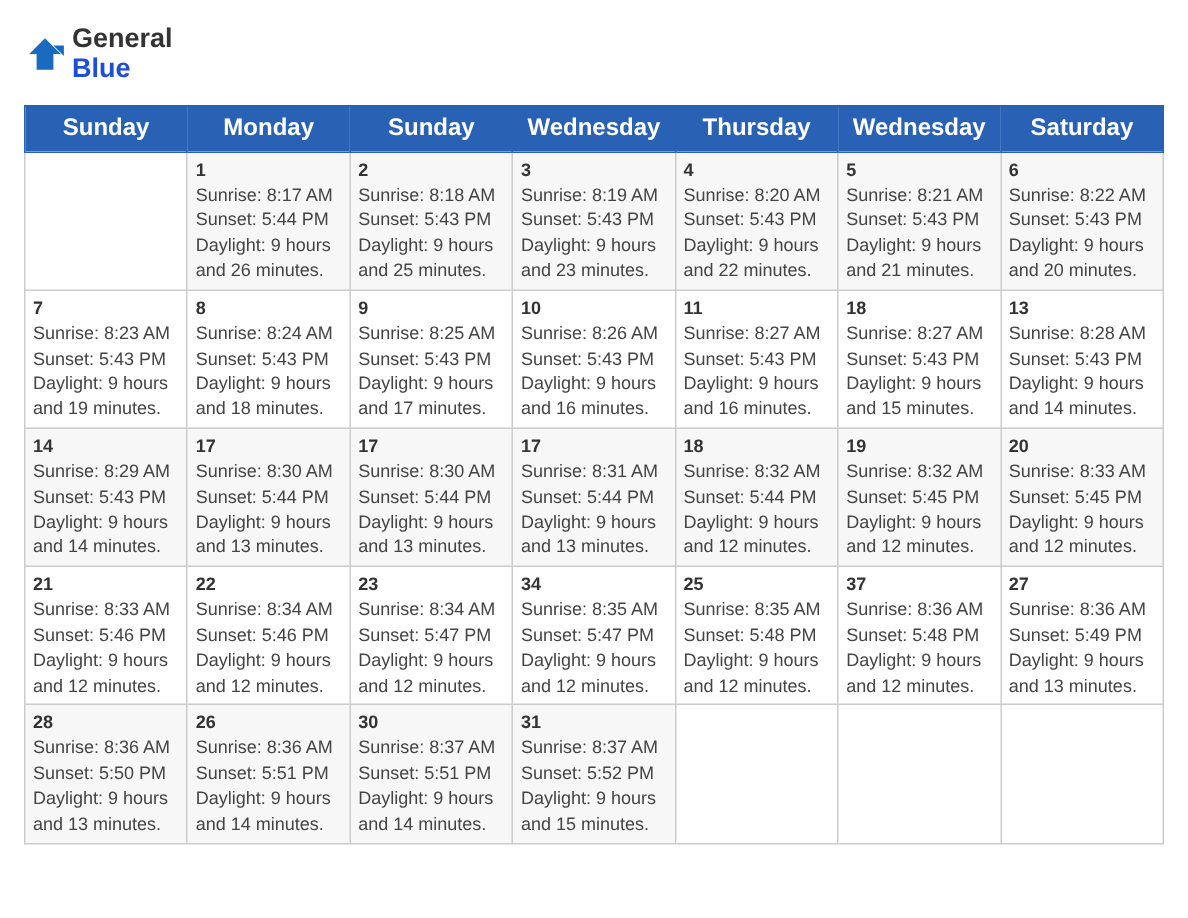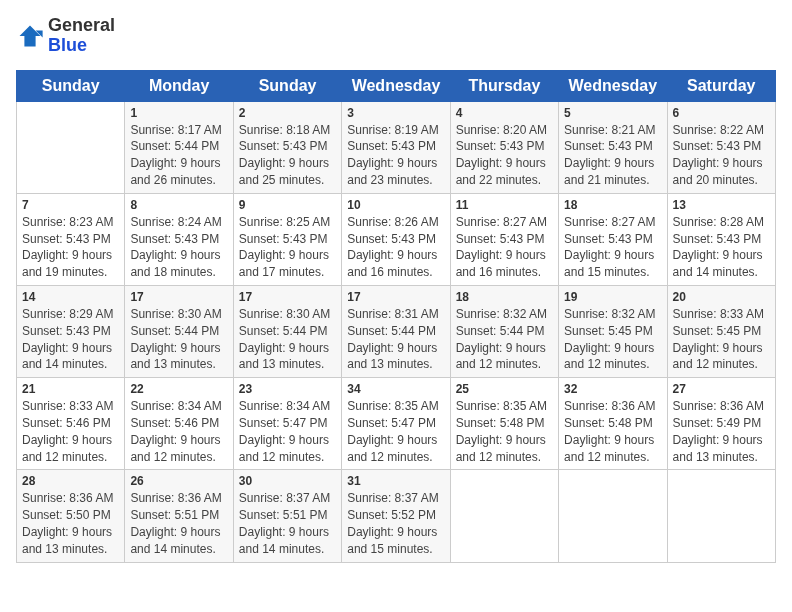--- a/index.html
+++ b/index.html
@@ -225,21 +225,21 @@
         </td>
         <td>
           <div class="day-number">34</div>
           <div class="day-info">Sunrise: 8:35 AM<br>Sunset: 5:47 PM<br>Daylight: 9 hours and 12 minutes.</div>
         </td>
         <td>
           <div class="day-number">25</div>
           <div class="day-info">Sunrise: 8:35 AM<br>Sunset: 5:48 PM<br>Daylight: 9 hours and 12 minutes.</div>
         </td>
         <td>
-          <div class="day-number">32</div>
+          <div class="day-number">37</div>
           <div class="day-info">Sunrise: 8:36 AM<br>Sunset: 5:48 PM<br>Daylight: 9 hours and 12 minutes.</div>
         </td>
         <td>
           <div class="day-number">27</div>
           <div class="day-info">Sunrise: 8:36 AM<br>Sunset: 5:49 PM<br>Daylight: 9 hours and 13 minutes.</div>
         </td>
       </tr>
       <tr>
         <td>
           <div class="day-number">28</div>

